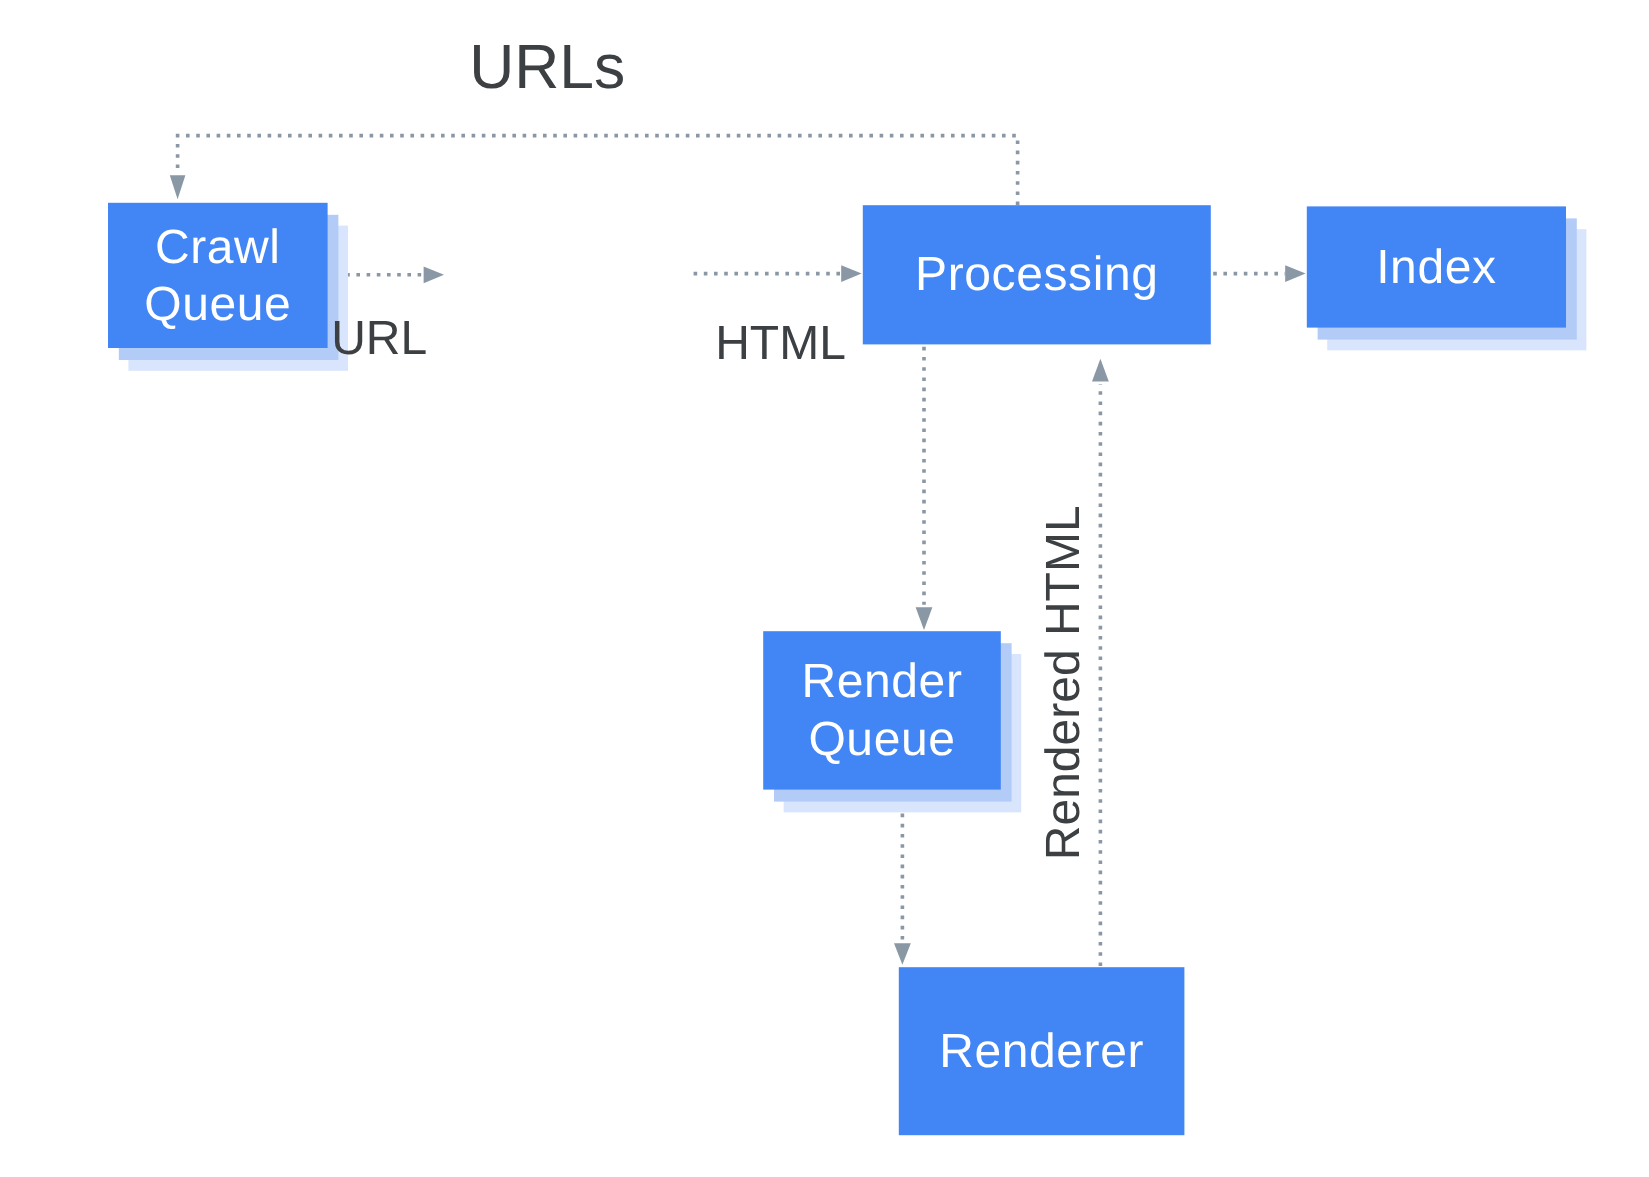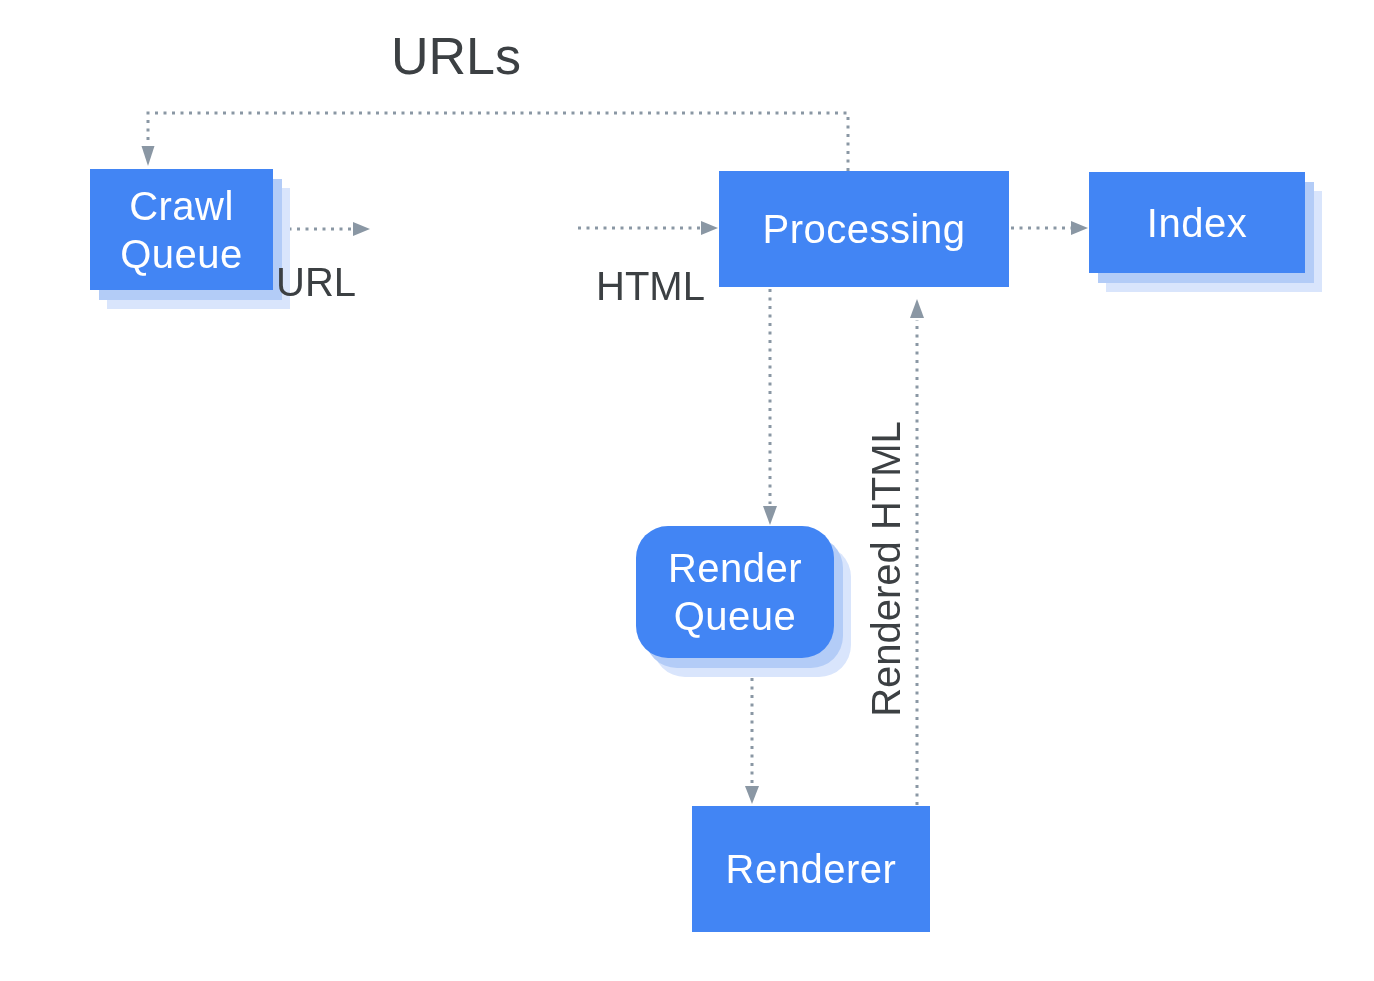--- a/index.html
+++ b/index.html
@@ -35,22 +35,22 @@
     font-weight: 400;
     letter-spacing: 0.5px;
   }
   .node.stacked {
     box-shadow: 9px 10px 0 0 #B3CCF7, 17px 19px 0 0 #D9E5FC;
   }
   .node-crawl-queue  { left: 50px;   top: 169px; width: 183px; height: 121px; margin-left: 40px; }
   .node-crawler      { left: 372px;  top: 171px; width: 205px; height: 114px; }
   .node-processing   { left: 719px;  top: 171px; width: 290px; height: 116px; }
   .node-index        { left: 1089px; top: 172px; width: 216px; height: 101px; }
-  .node-render-queue { left: 636px;  top: 526px; width: 198px; height: 132px; border-radius: 32px; }
-  .node-renderer     { left: 692px;  top: 806px; width: 238px; height: 126px; }
+  .node-render-queue { left: 636px;  top: 526px; width: 198px; height: 132px; }
+  .node-renderer     { left: 749px;  top: 806px; width: 238px; height: 140px; }
 
   .edge-label {
     position: absolute;
     z-index: 3;
     color: #3C4043;
     font-size: 40px;
     line-height: 44px;
     font-weight: 400;
     white-space: nowrap;
   }

